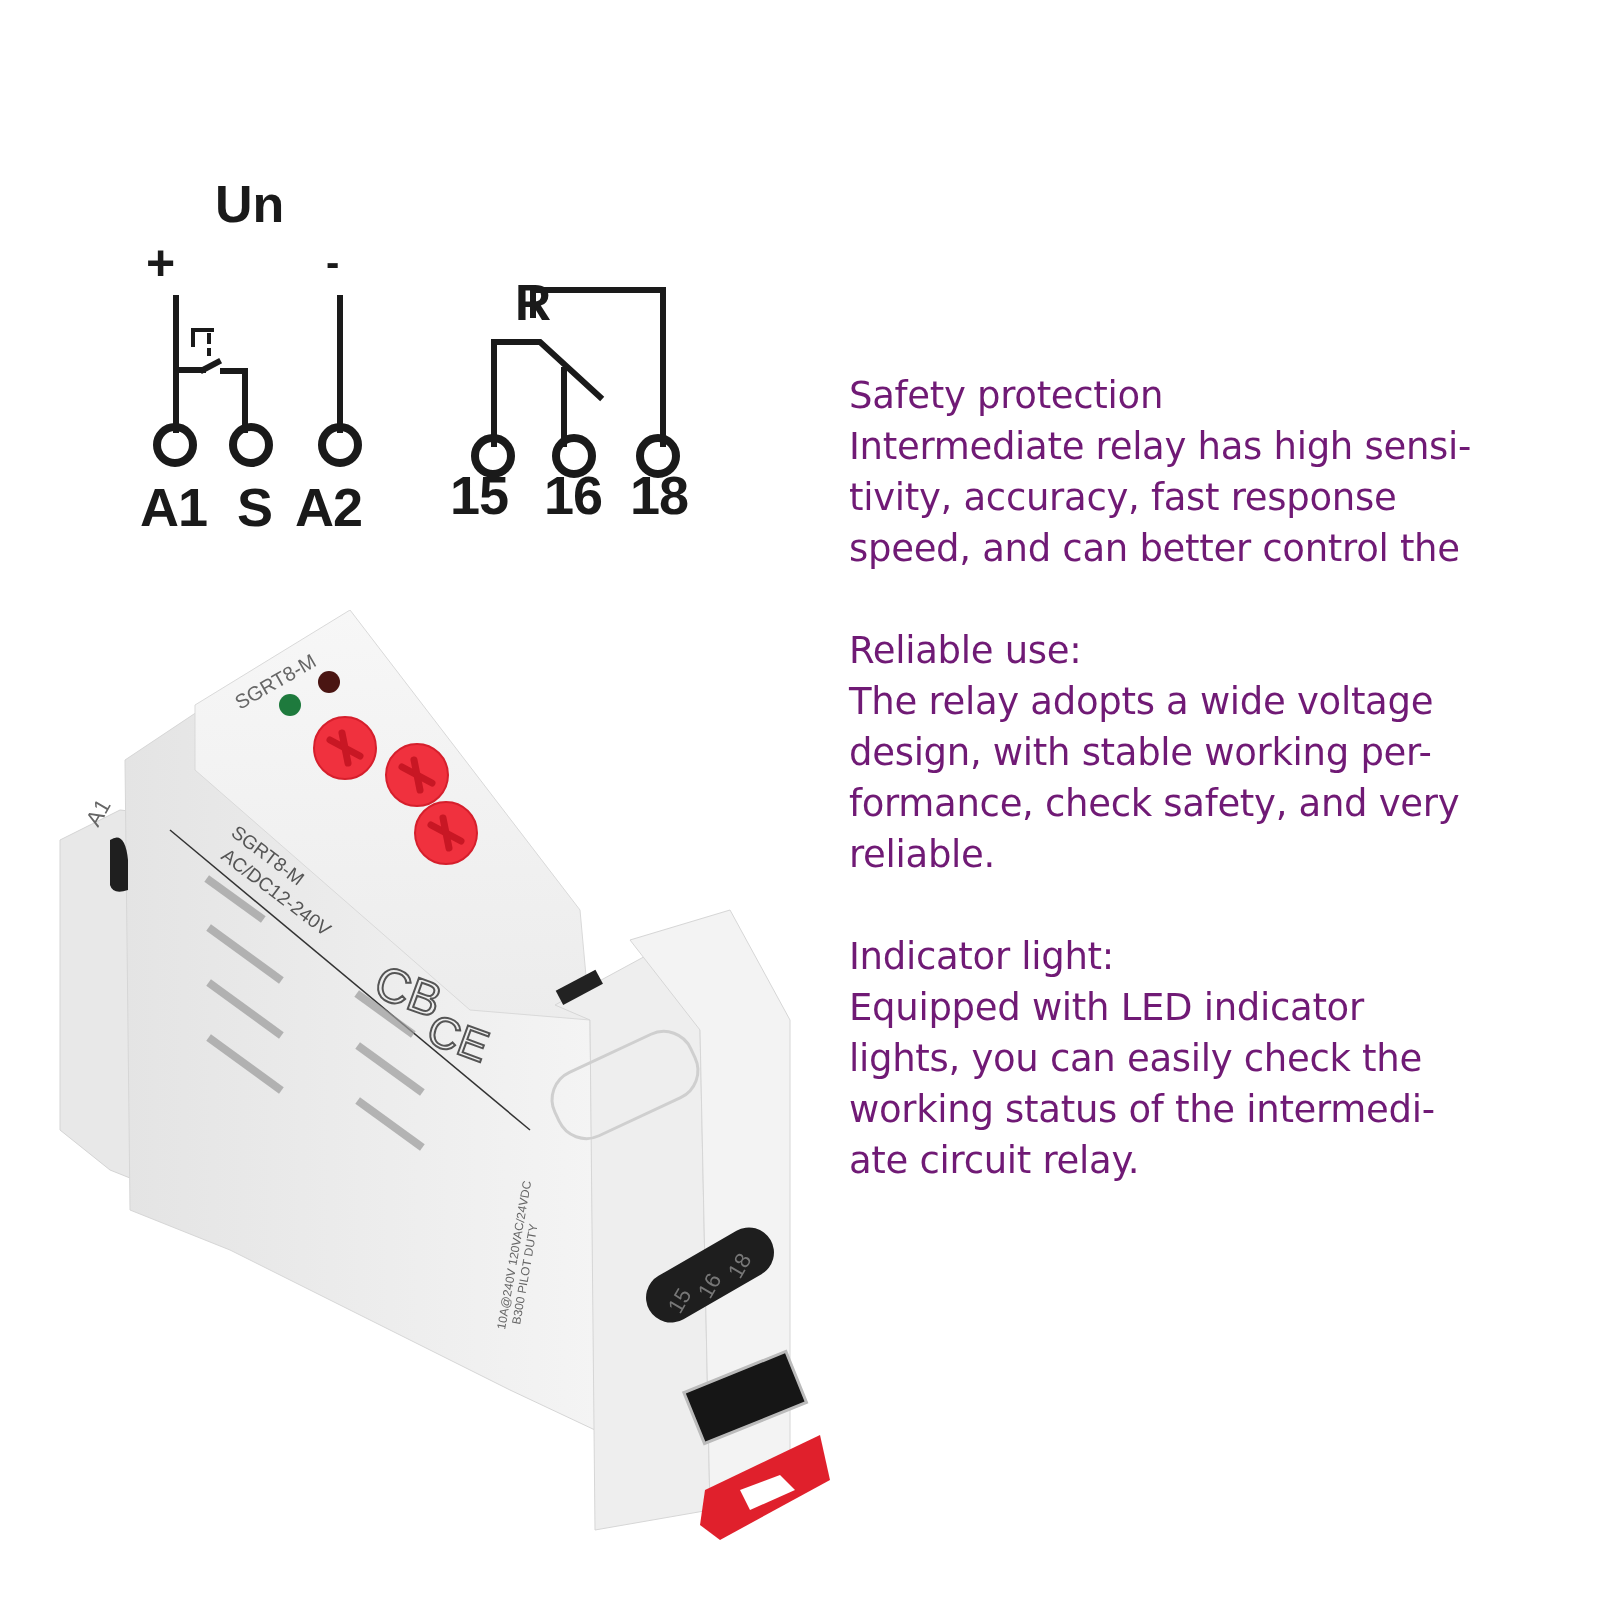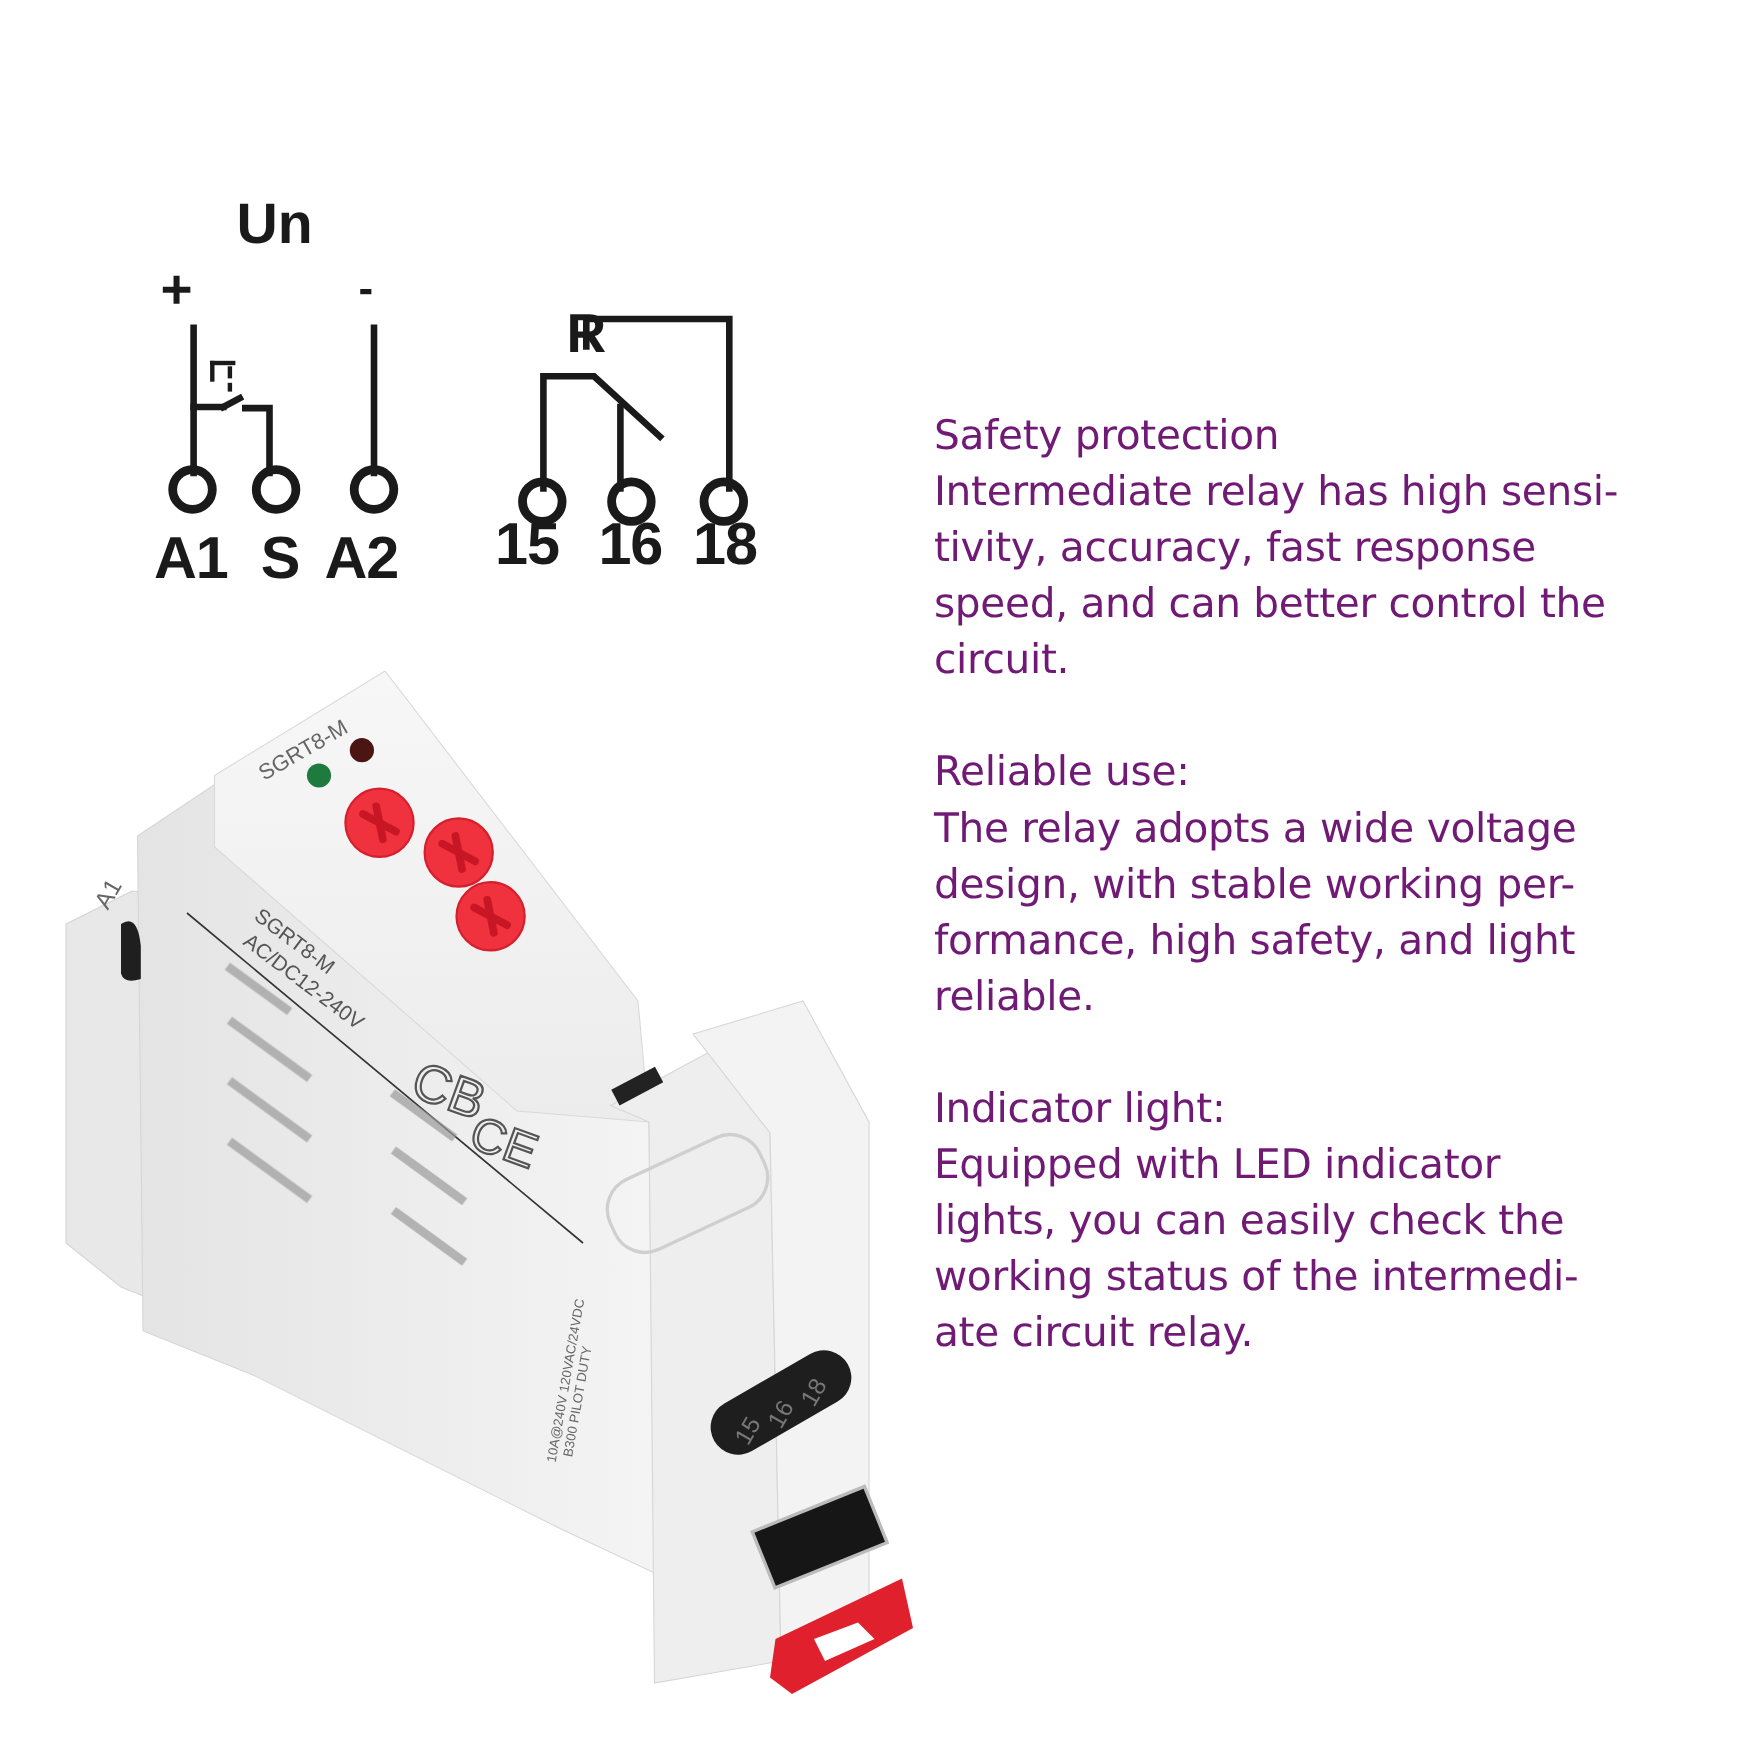--- a/index.html
+++ b/index.html
@@ -156,27 +156,26 @@
   
   
 </div>
 
 <div class="desc">
   <div class="section">
     <p>Safety protection</p>
     <p>Intermediate relay has high sensi-</p>
     <p>tivity, accuracy, fast response</p>
     <p>speed, and can better control the</p>
-    <p>circuit.</p>
   </div>
   <div class="section">
     <p>Reliable use:</p>
     <p>The relay adopts a wide voltage</p>
     <p>design, with stable working per-</p>
-    <p>formance, high safety, and light</p>
+    <p>formance, check safety, and very</p>
     <p>reliable.</p>
   </div>
   <div class="section">
     <p>Indicator light:</p>
     <p>Equipped with LED indicator</p>
     <p>lights, you can easily check the</p>
     <p>working status of the intermedi-</p>
     <p>ate circuit relay.</p>
   </div>
 </div>

